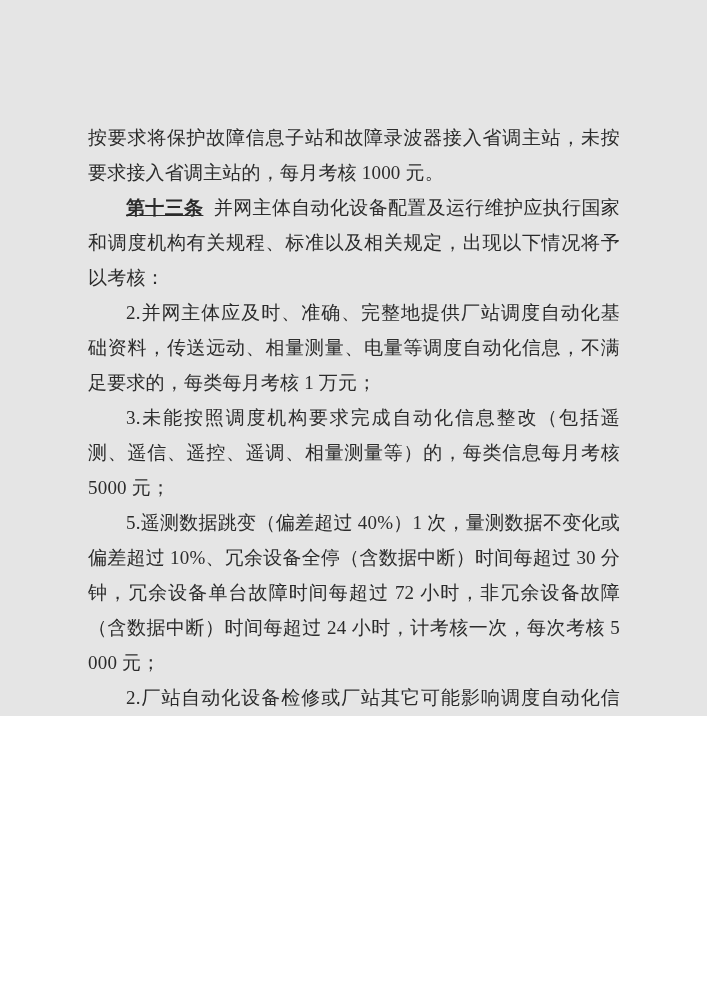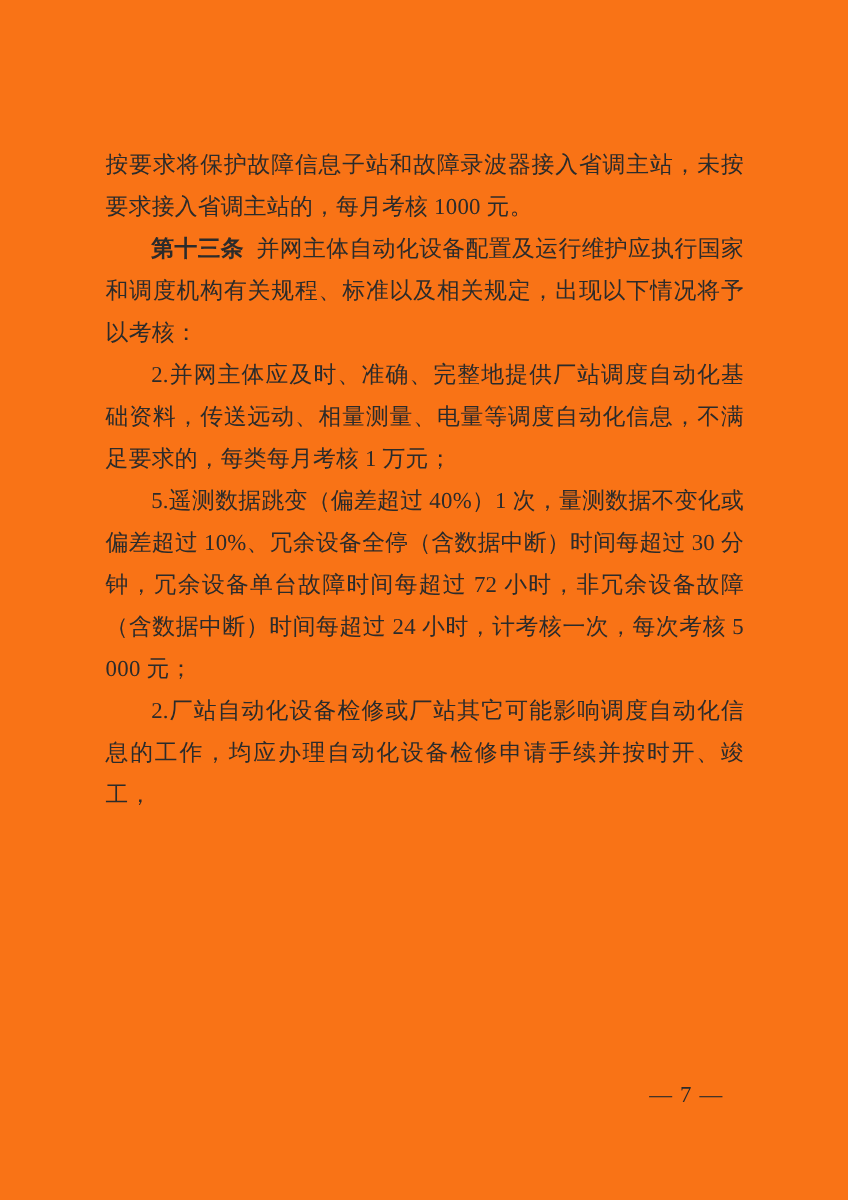--- a/index.html
+++ b/index.html
@@ -3,22 +3,22 @@
 <meta charset="utf-8">
 <style>
   html, body {
     margin: 0;
     padding: 0;
     background: #ffffff;
   }
   .page {
     position: relative;
     width: 707px;
-    height: 1000px;
-    background: #f97316;
+    height: 716px;
+    background: #e5e5e5;
     overflow: hidden;
     font-family: "Liberation Serif", "DejaVu Serif", serif;
   }
   .doc-body {
     position: absolute;
     left: 88px;
     top: 120px;
     width: 532px;
   }
   .doc-par {
@@ -31,20 +31,21 @@
     text-justify: inter-character;
     letter-spacing: 0.2px;
     word-break: break-all;
   }
   .doc-par.indent {
     text-indent: 2em;
   }
   .bold-lead {
     font-weight: bold;
     margin-right: 0.55em;
+    text-decoration: underline;
   }
   .page-number {
     position: absolute;
     top: 902px;
     right: 104px;
     font-size: 19px;
     line-height: 22px;
     color: #2b2b2b;
     letter-spacing: 1px;
     white-space: pre;
@@ -56,20 +57,21 @@
 <div class="page">
   <div class="doc-body">
 
     <p class="doc-par">按要求将保护故障信息子站和故障录波器接入省调主站，未按要求接入省调主站的，每月考核 1000 元。</p>
 
     <p class="doc-par indent"><span class="bold-lead">第十三条</span><span>并网主体自动化设备配置及运行维护应执行国家和调度机构有关规程、标准以及相关规定，出现以下情况将予以考核：</span></p>
 
 
     <p class="doc-par indent">2.并网主体应及时、准确、完整地提供厂站调度自动化基础资料，传送远动、相量测量、电量等调度自动化信息，不满足要求的，每类每月考核 1 万元；</p>
 
+    <p class="doc-par indent">3.未能按照调度机构要求完成自动化信息整改（包括遥测、遥信、遥控、遥调、相量测量等）的，每类信息每月考核 5000 元；</p>
 
 
     <p class="doc-par indent">5.遥测数据跳变（偏差超过 40%）1 次，量测数据不变化或偏差超过 10%、冗余设备全停（含数据中断）时间每超过 30 分钟，冗余设备单台故障时间每超过 72 小时，非冗余设备故障（含数据中断）时间每超过 24 小时，计考核一次，每次考核 5000 元；</p>
 
     <p class="doc-par indent">2.厂站自动化设备检修或厂站其它可能影响调度自动化信息的工作，均应办理自动化设备检修申请手续并按时开、竣工，</p>
 
   </div>
 
   <div class="page-number">— 7 —</div>
 </div>

